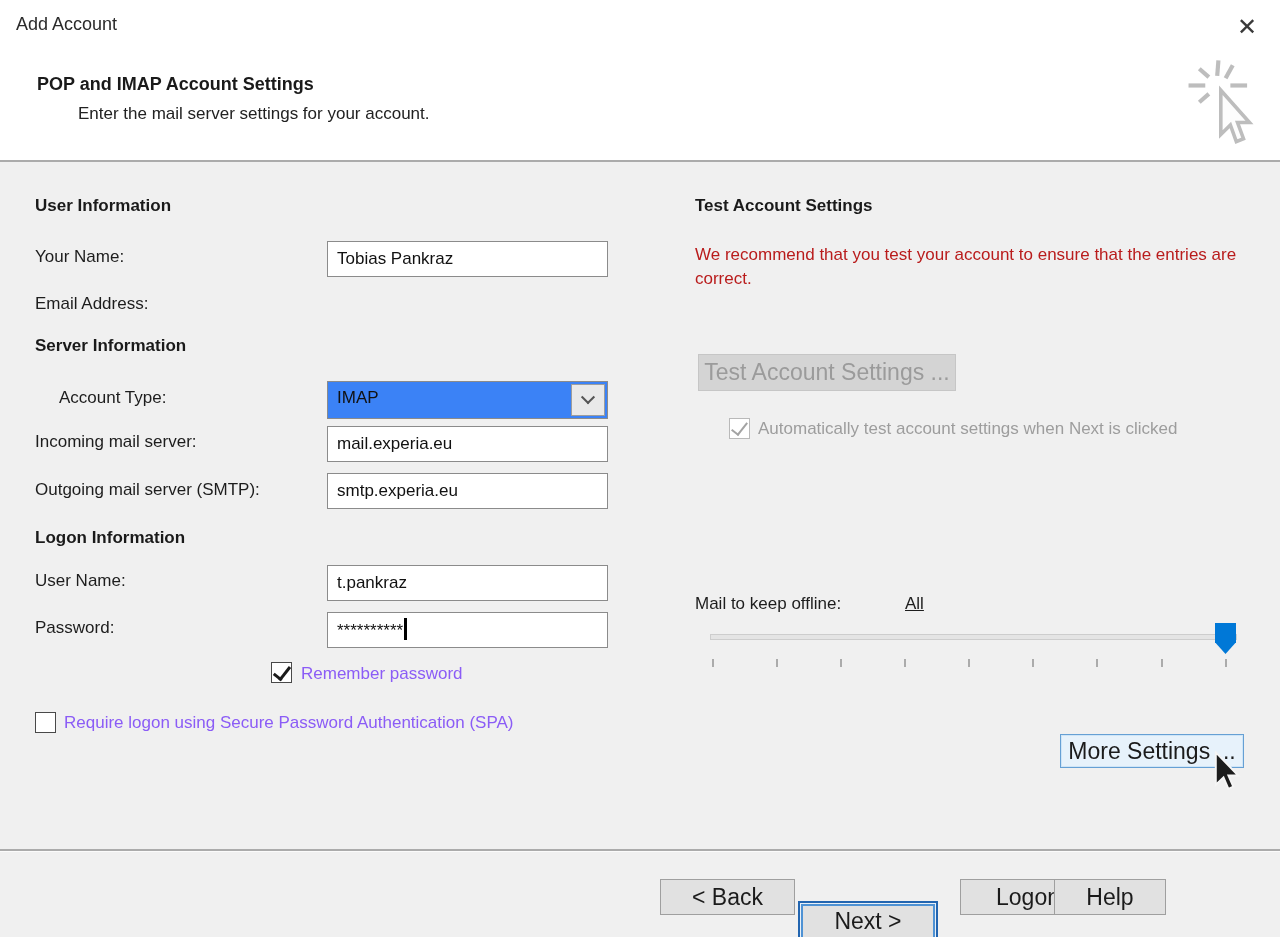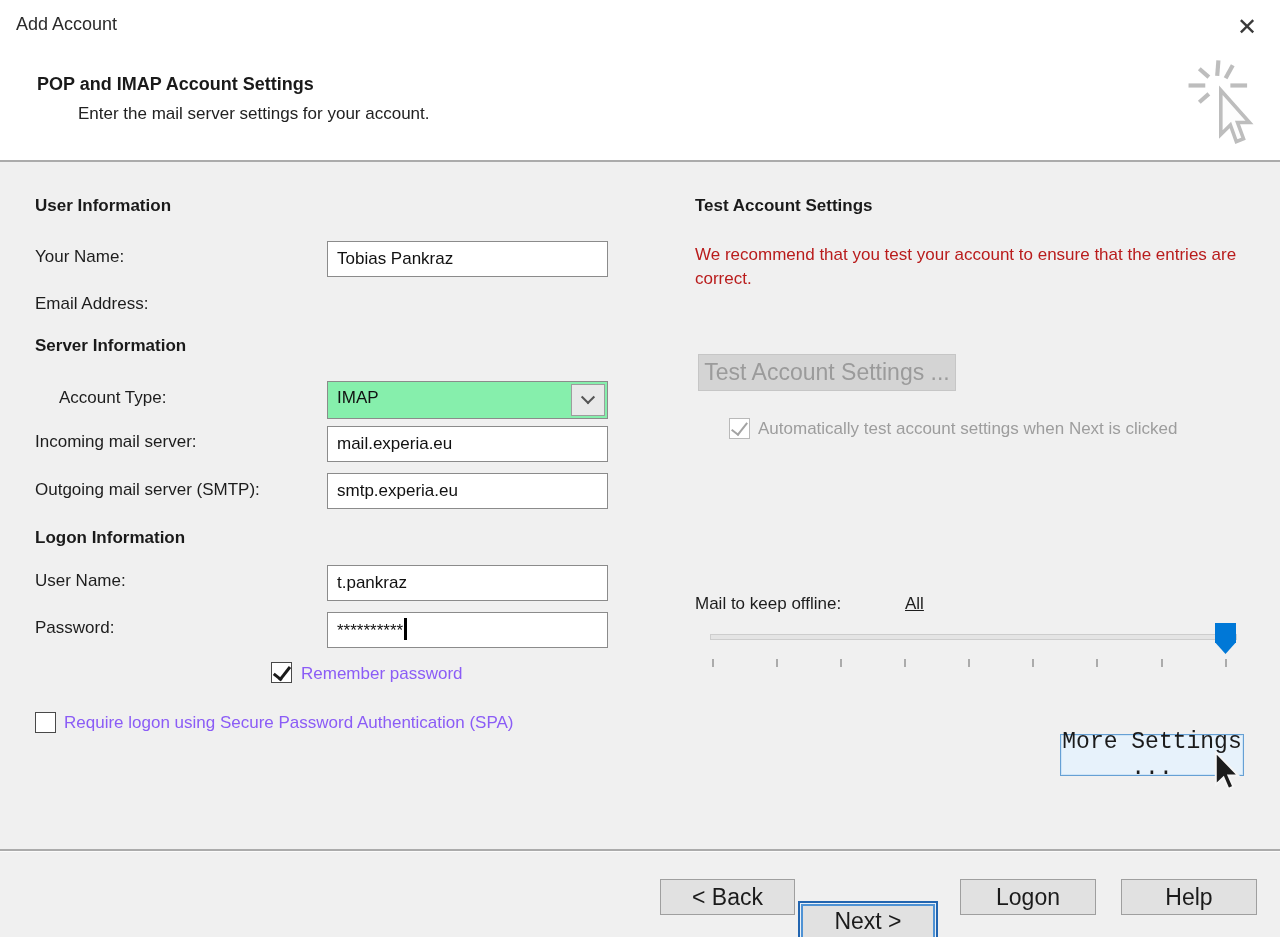--- a/index.html
+++ b/index.html
@@ -65,21 +65,21 @@
     font-size: 17px; color: #111;
     padding: 5px 9px; white-space: nowrap; overflow: hidden;
   }
   .caret {
     display: inline-block; width: 3px; height: 22px;
     background: #000; vertical-align: -4px; margin-left: 1px;
   }
   .combo {
     position: absolute; left: 327px;
     height: 38px; width: 281px;
-    border: 1px solid #8b8b8b; background: #86efac;
+    border: 1px solid #8b8b8b; background: #3b82f6;
     font-size: 17px; color: #111;
     padding: 6px 9px;
   }
   .combo-btn {
     position: absolute; right: 2px; top: 2px; bottom: 2px; width: 34px;
     background: #e9e9e9; border: 1px solid #9d9d9d;
     display: flex; align-items: center; justify-content: center;
   }
   .chev {
     width: 10px; height: 10px;
@@ -225,25 +225,25 @@
   <span class="tick" style="left:712px;"></span>
   <span class="tick" style="left:776px;"></span>
   <span class="tick" style="left:840px;"></span>
   <span class="tick" style="left:904px;"></span>
   <span class="tick" style="left:968px;"></span>
   <span class="tick" style="left:1032px;"></span>
   <span class="tick" style="left:1096px;"></span>
   <span class="tick" style="left:1161px;"></span>
   <span class="tick" style="left:1225px;"></span>
 
-  <button class="btn btn-hover" style="left:1060px; top:734px; width:184px; height:42px;font-family:Liberation Mono, monospace;">More Settings ...</button>
+  <button class="btn btn-hover" style="left:1060px; top:734px; width:184px; height:34px;">More Settings ...</button>
 
   <svg class="black-cursor" width="34" height="42" viewBox="0 0 20 30">
     <path d="M2 1 L2 24 L7.5 18.8 L11 27 L14.5 25.4 L11 17.5 L18 17.5 Z" fill="#1c1c1c" stroke="#f5f5f5" stroke-width="1.4"></path>
   </svg>
 
   <div class="footer-line"></div>
 
   <button class="btn" style="left:660px; top:879px; width:135px; height:36px;">&lt; Back</button>
   <button class="btn btn-next" style="left:798px; top:876px; width:140px; height:41px;margin-top:25px;">Next &gt;</button>
   <button class="btn" style="left:960px; top:879px; width:136px; height:36px;">Logon</button>
-  <button class="btn" style="left:1121px; top:879px; width:136px; height:36px;">Help</button>
+  <button class="btn" style="left:1054px; top:879px; width:112px; height:36px;">Help</button>
 </div>
 
 </body></html>

